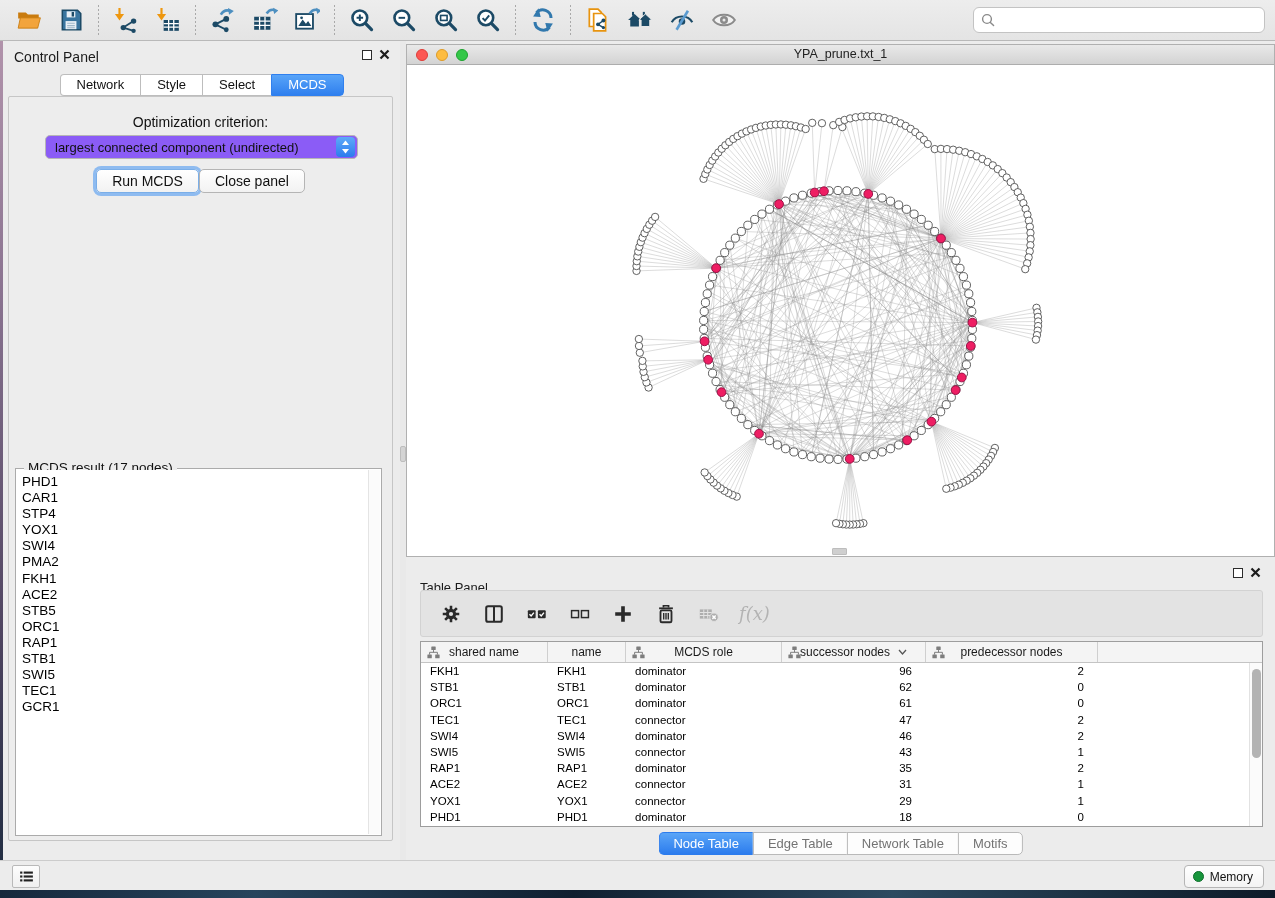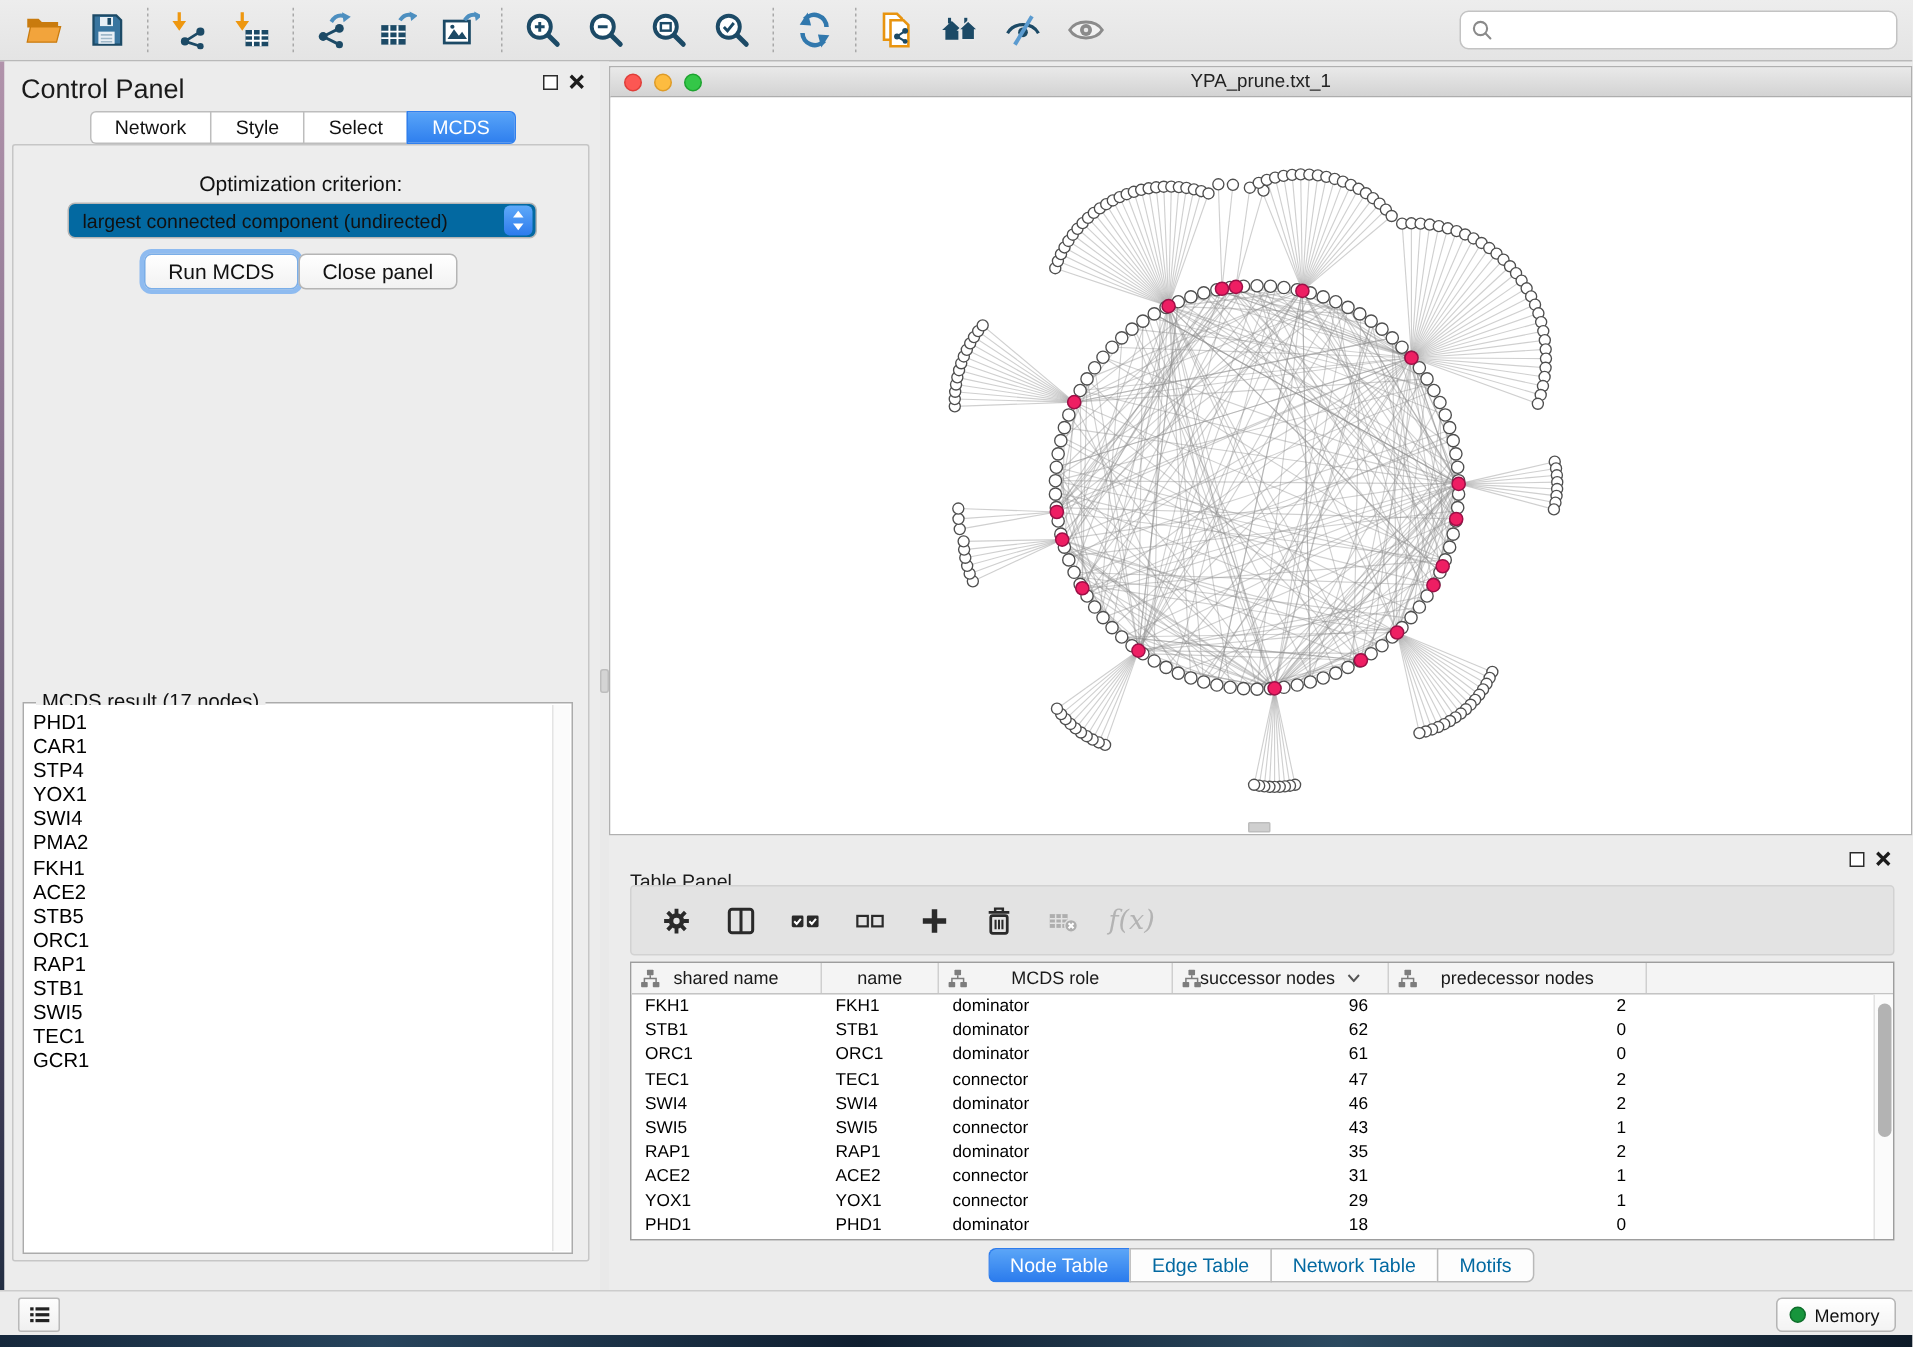--- a/index.html
+++ b/index.html
@@ -22,36 +22,36 @@
   .search input { border:none; outline:none; flex:1; height:20px; margin-left:5px; font-size:13px;
     font-family:"Liberation Sans",sans-serif; background:transparent; }
 
   
   #left-sliver { position:absolute; left:0; top:41px; width:3px; height:849px;
     background:linear-gradient(#b193ab,#8a7390 30%,#4e4460 70%,#1d2b3f); }
 
   
   #control-panel { position:absolute; left:3px; top:41px; width:397px; height:819px; background:#ececec; }
   .cp-header { position:relative; height:30px; }
-  .cp-title { position:absolute; left:11px; top:8px; font-size:18px; color:#1b1b1b; }
+  .cp-title { position:absolute; left:11px; top:8px; font-size:14px; color:#1b1b1b; }
   .panel-icons { position:absolute; right:10px; top:8px; display:flex; gap:7px; align-items:center; }
   .float-ic { width:10px; height:10px; border:1.4px solid #2c2c2c; background:#fff; }
   .close-ic svg { width:11px; height:11px; display:block; }
 
   .cp-tabs { position:absolute; left:50%; transform:translateX(-50%); top:33px; display:flex; height:22px; z-index:3; }
   .cp-tab { border:1px solid #bdbdbd; border-right:none; background:#fff; font-size:13px; color:#111;
     padding:0 16px; height:22px; line-height:20px; cursor:pointer; font-family:"Liberation Sans",sans-serif; }
   .cp-tab:first-child { border-radius:4px 0 0 4px; }
   .cp-tab:last-child { border-right:1px solid #bdbdbd; border-radius:0 4px 4px 0; }
   .cp-tab.active { background:linear-gradient(#58a4f8,#2f7fee); color:#fff; border-color:#2f7fee; }
 
   .cp-inner { position:absolute; left:5px; right:7px; top:55px; height:745px;
     background:#ededed; border:1px solid #c6c6c6; border-radius:2px; }
   .opt-label { text-align:center; margin-top:17px; font-size:14px; color:#111; }
-  .combo { position:absolute; left:36px; top:38px; width:313px; height:24px; background:#0369a1;
+  .combo { position:absolute; left:36px; top:38px; width:313px; height:24px; background:#8b5cf6;
     border:1px solid #b6b6b6; border-radius:5px; display:flex; align-items:center; cursor:pointer; }
   .combo-text { flex:1; font-size:13px; color:#111; padding-left:9px; white-space:nowrap; overflow:hidden; }
   .combo-step { width:19px; height:20px; margin-right:2px; border-radius:4px;
     background:linear-gradient(#5ea9f9,#2d7bed); display:flex; flex-direction:column;
     align-items:center; justify-content:center; gap:2px; }
   .combo-step svg { width:9px; height:6px; display:block; }
   .btn-row { position:absolute; left:0; right:0; top:72px; display:flex; justify-content:center; }
   .mac-btn { height:24px; padding:0 15px; background:linear-gradient(#ffffff,#f2f2f2);
     border:1px solid #b5b5b5; border-radius:5px; font-size:14px; color:#111; cursor:pointer;
     font-family:"Liberation Sans",sans-serif; }
@@ -107,21 +107,21 @@
   .orgic { width:13px; height:13px; }
   .sort-caret { margin-left:2px; }
   .tbl-body { position:absolute; top:21px; left:0; right:13px; bottom:0; overflow:hidden; }
   .tr { display:flex; height:16.2px; align-items:center; cursor:default; }
   .td { font-size:11.5px; color:#000; padding-left:9px; white-space:nowrap; overflow:hidden; }
   .td.num { text-align:right; padding-right:14px; padding-left:0; }
   .tbl-scroll { position:absolute; top:21px; right:0; bottom:0; width:13px; background:#fbfbfb; border-left:1px solid #e2e2e2; }
   .tbl-thumb { position:absolute; left:2px; top:6px; width:9px; height:89px; background:#b3b3b3; border-radius:5px; }
 
   .tp-tabs { position:absolute; left:50%; transform:translateX(-50%); top:275px; display:flex; height:23px; }
-  .tp-tab { border:1px solid #b9b9b9; border-right:none; background:#fdfdfd; font-size:13px; color:#0369a1;
+  .tp-tab { border:1px solid #b9b9b9; border-right:none; background:#fdfdfd; font-size:13px; color:#737373;
     padding:0 14px; height:23px; line-height:21px; cursor:pointer; font-family:"Liberation Sans",sans-serif; }
   .tp-tab:first-child { border-radius:5px 0 0 5px; }
   .tp-tab:last-child { border-right:1px solid #b9b9b9; border-radius:0 5px 5px 0; }
   .tp-tab.active { background:linear-gradient(#5aa5f7,#2c7ced); color:#fff; border-color:#2c7ced; }
 
   
   #status-bar { position:absolute; left:0; top:860px; width:1275px; height:30px;
     background:#ececec; border-top:1px solid #cccccc; }
   .list-btn { position:absolute; left:12px; top:4px; width:28px; height:23px;
     background:linear-gradient(#fdfdfd,#f0f0f0); border:1px solid #b9b9b9; border-radius:2px;

